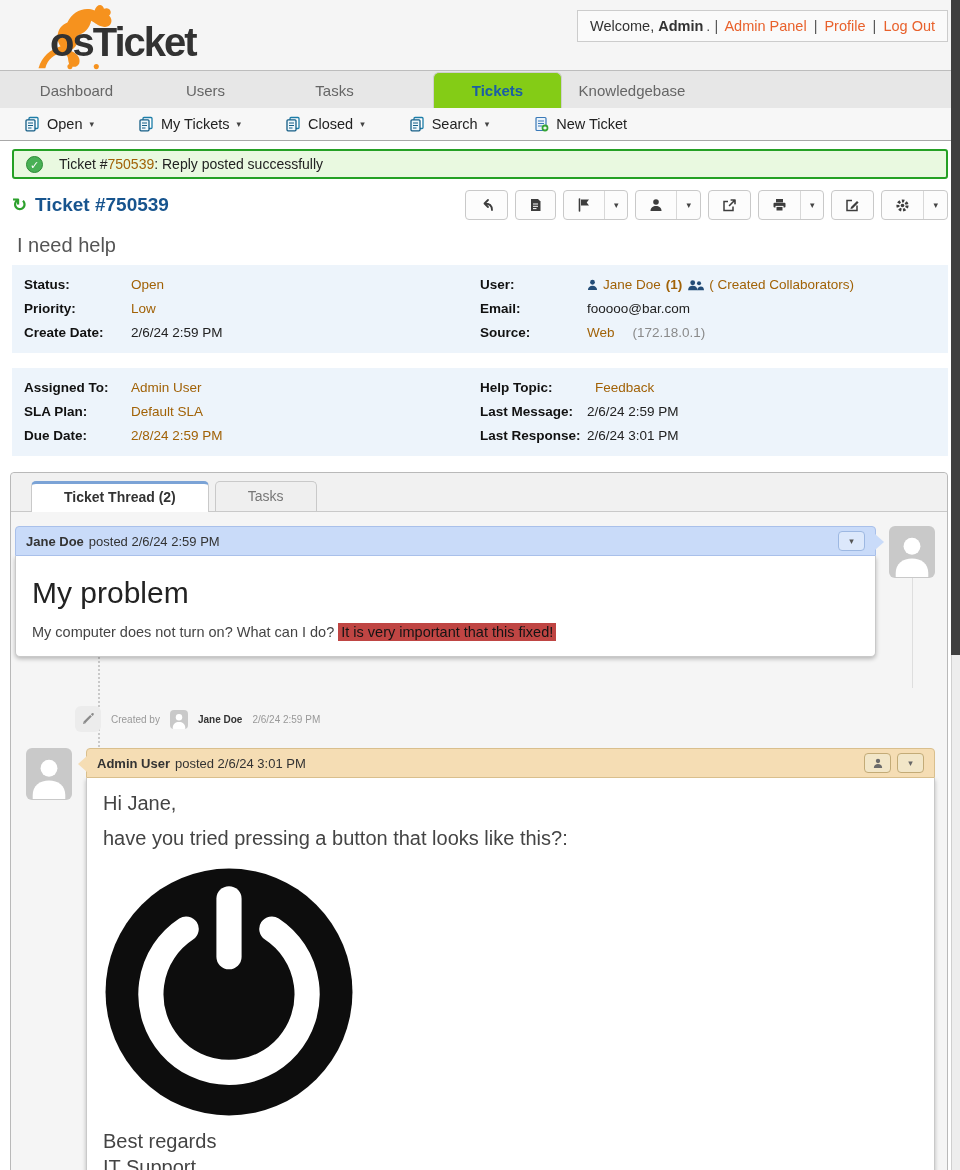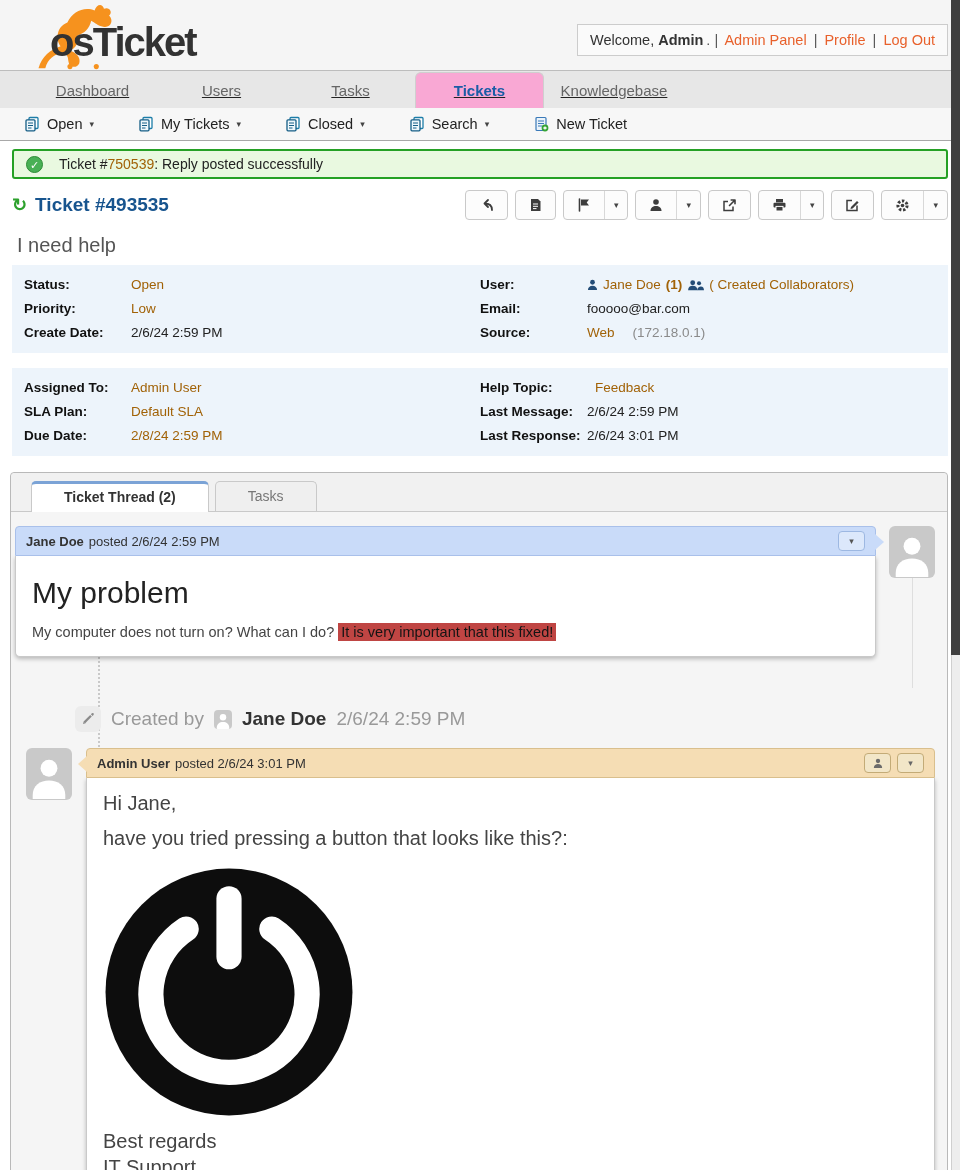--- a/index.html
+++ b/index.html
@@ -4,35 +4,35 @@
 <style>
   * { box-sizing: border-box; margin: 0; padding: 0; }
   html,body { width:960px; height:1170px; }
   body {
     font-family:"Liberation Sans", sans-serif;
     background:#fff; color:#222; overflow:hidden; position:relative;
   }
   a, .link { color:#a16207; text-decoration:none; cursor:pointer; }
   
   .topbar { height:71px; background:#f5f5f5; border-bottom:1px solid #bdbdbd;
-    display:flex; justify-content:space-between; align-items:center; padding:0 12px 0 6px;gap:32px; }
+    display:flex; justify-content:space-between; align-items:flex-start; padding:0 12px 0 6px;gap:32px; }
   .logo { position:relative; width:240px; height:71px; cursor:pointer; }
   .logo-kangaroo { position:absolute; left:16px; top:2px; }
   .logo-text { position:absolute; left:44px; top:22px; font-size:40px; font-weight:bold;
     color:#323232; letter-spacing:-2px; line-height:1; }
   .user-strip { margin-top:10px; border:1px solid #ccc; background:#fafafa;
     padding:7px 12px; font-size:14.5px; color:#333; }
   .user-strip .sep { color:#555; padding:0 3px; }
   .user-strip .u-link { color:#e8612c; }
   
-  .nav { height:37px; background:#e7e7e7; display:flex; align-items:flex-end; padding-left:28px;text-decoration:underline; }
+  .nav { height:37px; background:#e7e7e7; display:flex; align-items:flex-end; padding-left:12px; }
   .nav .tab { width:129px; text-align:center; font-size:15px; color:#666;
     padding:9px 0 9px; cursor:pointer; }
-  .nav .tab.active { background:#f9a8d4; color:#1a5da6; font-weight:bold;
-    border:1px solid #cfcfcf; border-bottom:none; border-radius:6px 6px 0 0; }
+  .nav .tab.active { background:#84cc16; color:#1a5da6; font-weight:bold;
+    border:1px solid #cfcfcf; border-bottom:none; border-radius:6px 6px 0 0;margin-left:34px; }
   .nav .tab.wide { width:140px; }
   
   .subnav { height:33px; background:#f7f7f7; border-bottom:1px solid #a8a8a8;
     display:flex; align-items:center; padding-left:24px; gap:44px; font-size:14.5px; color:#222; }
   .subnav .item { display:flex; align-items:center; gap:7px; cursor:pointer; }
   .caret { font-size:9px; color:#444; }
   
   .content { padding:8px 12px 0; }
   .alert { height:30px; border:2px solid #25a125; background:#e9f9e0; border-radius:3px;
     display:flex; align-items:center; gap:16px; padding:0 12px; font-size:14px; color:#222; }
@@ -86,21 +86,21 @@
     width:0; height:0; border:8px solid transparent; border-left:9px solid #c9dbf9; border-right:none; }
   .jane .mini-btn { background:#dce8fb; border:1px solid #9db8e2; color:#555; }
   .jane .avatar-col { width:46px; margin-left:13px; }
   .msg-title { font-size:30px; color:#222; font-weight:400; margin:16px 0 14px; }
   .msg-text { font-size:14.5px; color:#444; }
   .hl { background:#bf4543; color:#141414; padding:1px 3px; }
   .avatar { width:46px; height:52px; background:#c9c9c9; border-radius:6px; overflow:hidden; }
   .avline { width:1px; background:#dedede; height:110px; margin:0 auto; }
   
   .event { display:flex; align-items:center; gap:10px; margin:18px 0 16px 60px;
-    font-size:19px; color:#999; position:relative; z-index:1; }
+    font-size:10px; color:#999; position:relative; z-index:1; }
   .event-icon { width:26px; height:26px; background:#ececec; border-radius:6px;
     display:flex; align-items:center; justify-content:center; }
   .mini-avatar { width:18px; height:19px; background:#c9c9c9; border-radius:4px; overflow:hidden; }
   .event .ev-author { color:#333; font-weight:bold; }
   
   .admin { margin-top:2px; }
   .admin .avatar-col { width:47px; margin:0 13px 0 11px; }
   .admin .card-hdr { background:#f5ddb4; border:1px solid #d9bf8d; }
   .admin .card-hdr::after { content:""; position:absolute; left:-9px; top:7px;
     width:0; height:0; border:8px solid transparent; border-right:9px solid #f5ddb4; border-left:none; }
@@ -209,21 +209,21 @@
 <div class="content">
 
   <div class="alert">
     <span class="check-icon">✓</span>
     <span><span>Ticket #</span><span class="link">750539</span><span>: Reply posted successfully</span></span>
   </div>
 
   <div class="title-row">
     <div class="title-left">
       <span class="refresh-icon">↻</span>
-      <span class="page-title">Ticket #493535</span>
+      <span class="page-title">Ticket #750539</span>
     </div>
     <div class="toolbar">
       <div class="btn">
           <span class="seg">
             <svg width="15" height="14" viewBox="0 0 15 14">
               <path d="M13 12 C13 7.5 10 5.5 5.5 5.5 M5.5 5.5 L9 2 M5.5 5.5 L9 9" fill="none" stroke="#3d3d3d" stroke-width="1.8" stroke-linecap="round" stroke-linejoin="round"></path>
             </svg>
           </span>
         </div>
       <div class="btn">

